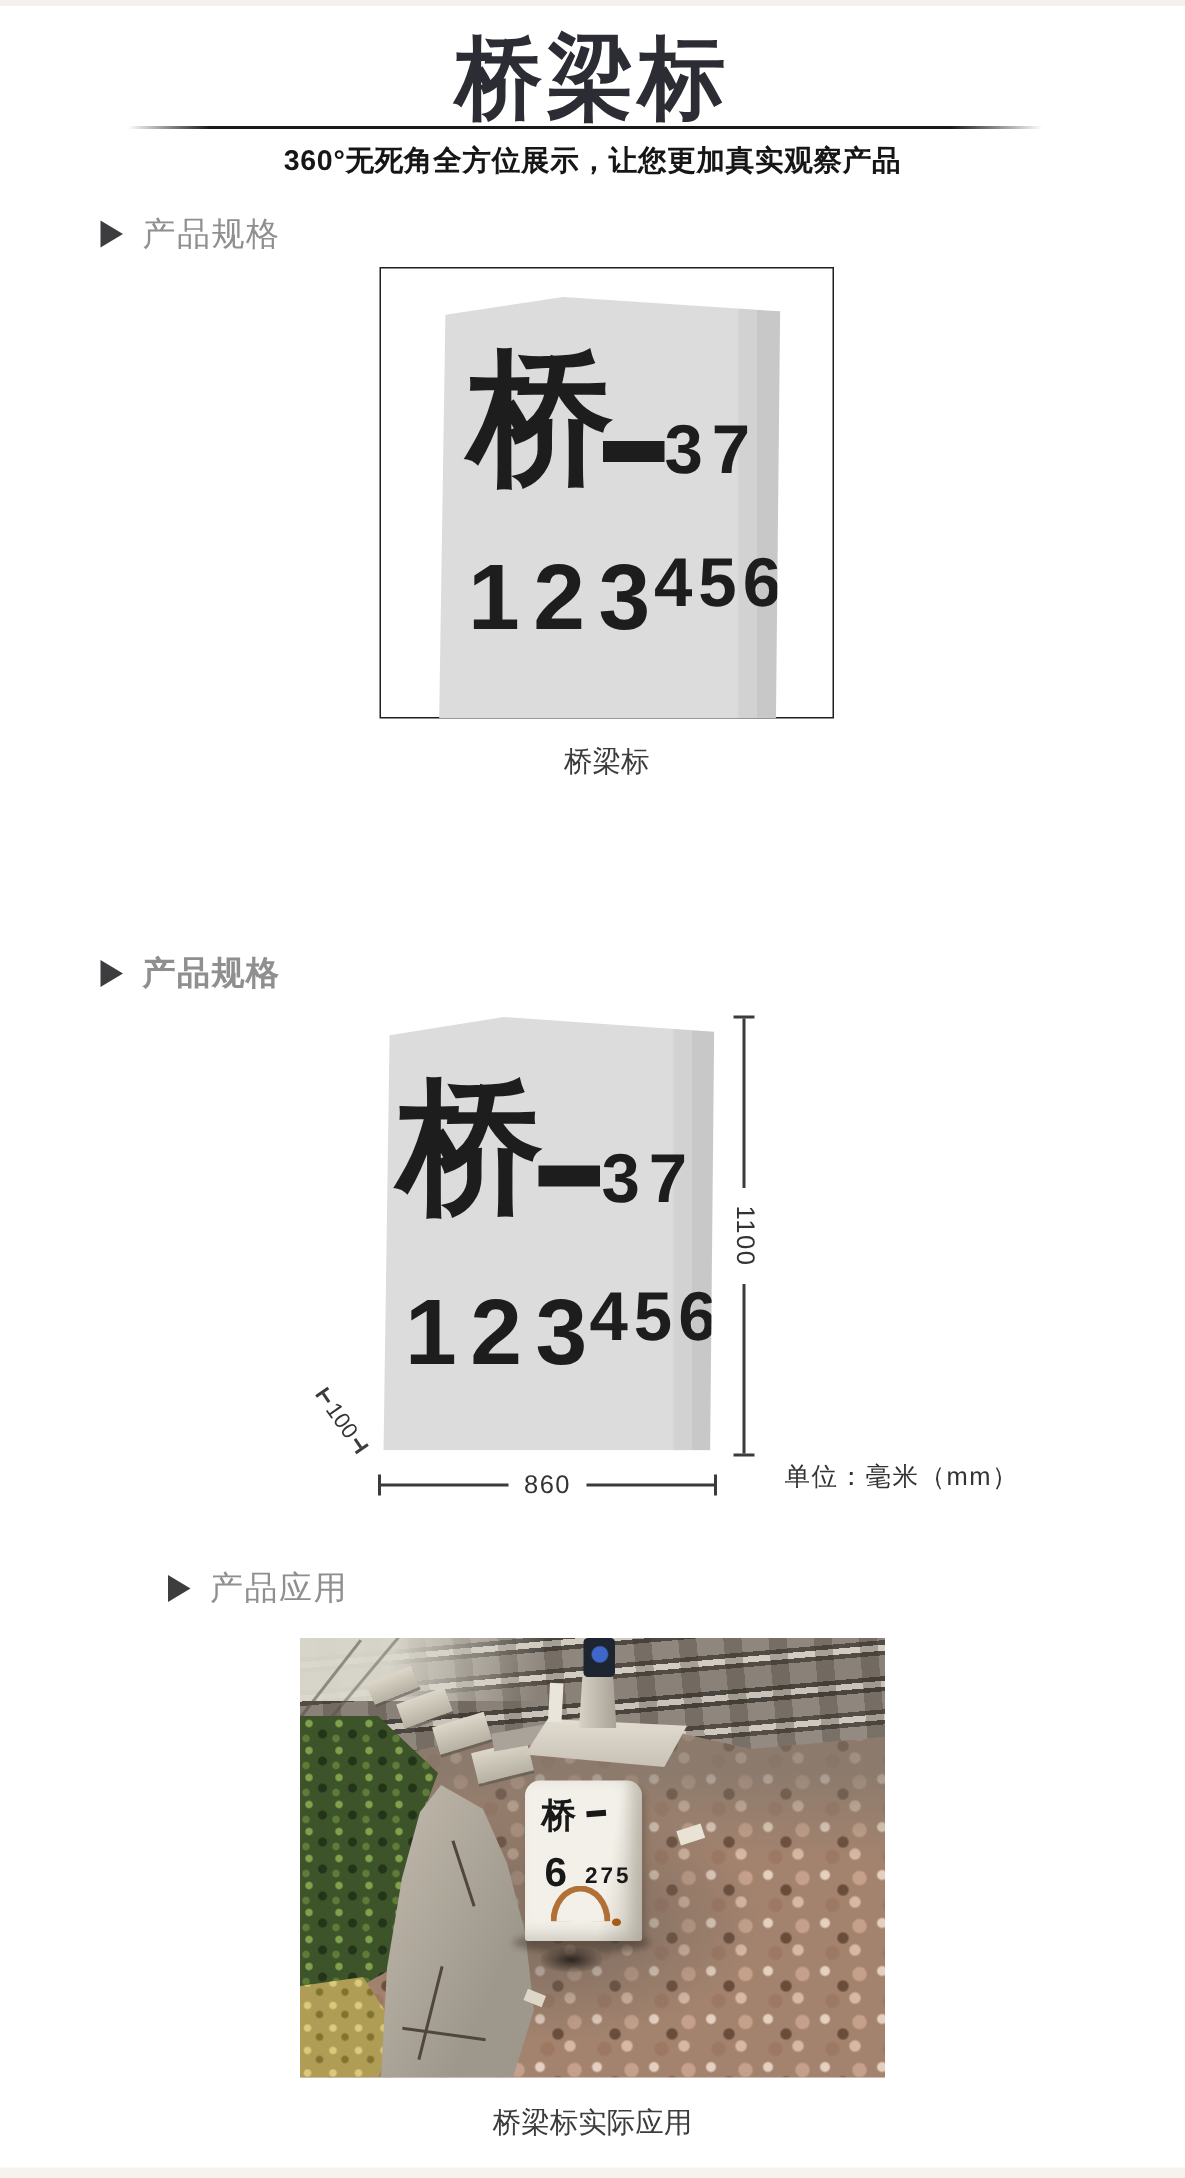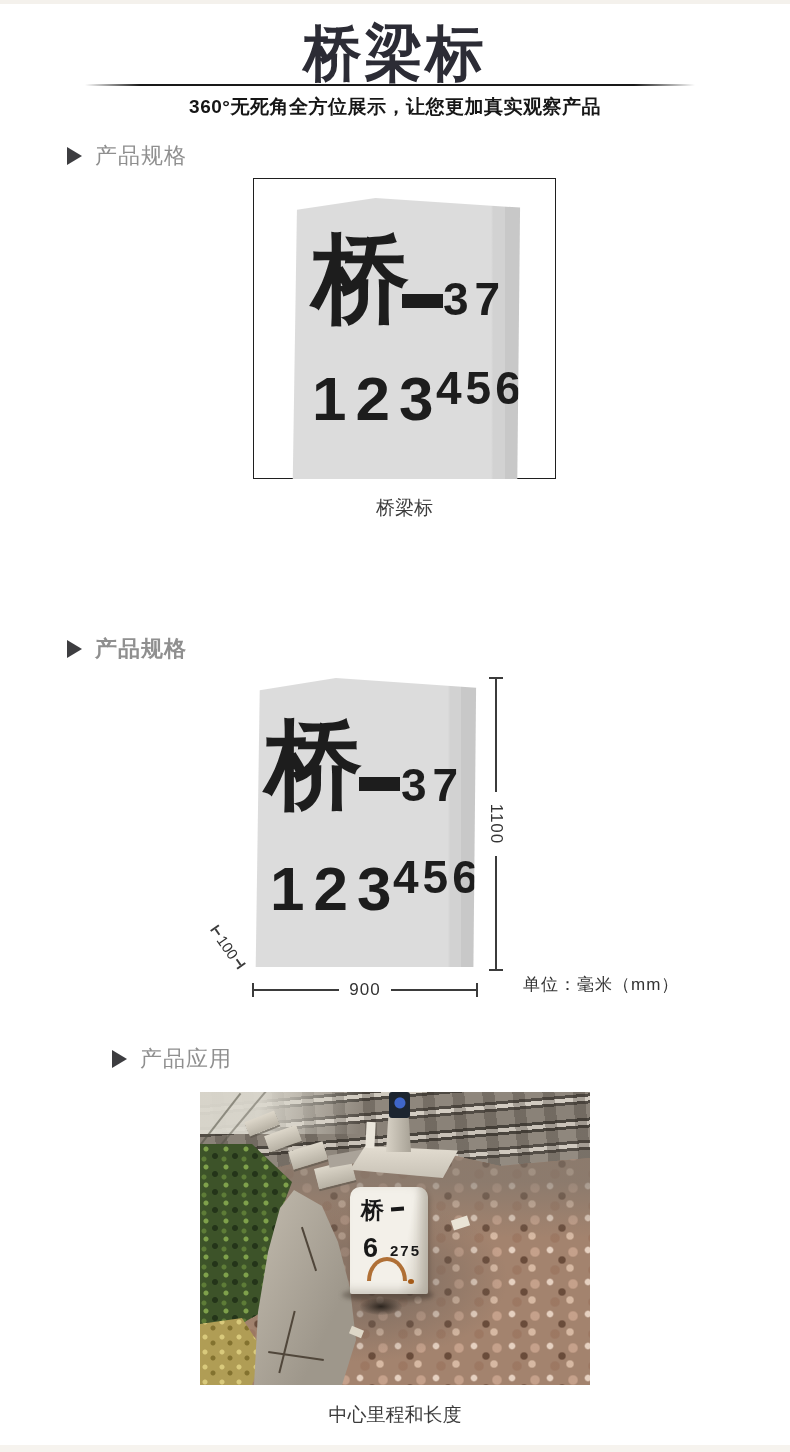--- a/index.html
+++ b/index.html
@@ -215,21 +215,21 @@
       <span class="vlabel-box">
         <span>1100</span>
       </span>
       <span class="seg"></span>
       <span class="cap"></span>
     </div>
 
     <div class="hdim">
       <span class="cap"></span>
       <span class="seg"></span>
-      <span class="hlabel">900</span>
+      <span class="hlabel">860</span>
       <span class="seg"></span>
       <span class="cap"></span>
     </div>
 
     <div class="ddim">
       <span class="cap"></span>
       <span class="seg"></span>
       <span class="dlabel">100</span>
       <span class="seg"></span>
       <span class="cap"></span>
@@ -272,17 +272,17 @@
       <div class="pm-dash"></div>
       <span class="pm-6">6</span>
       <span class="pm-366">275</span>
       <div class="pm-rust"></div>
       <div class="pm-rustdot"></div>
     </div>
     <div class="ph-scrap1"></div>
     <div class="ph-scrap2"></div>
   </div>
 
-  <div class="caption cap2">中心里程和长度</div>
+  <div class="caption cap2">桥梁标实际应用</div>
 
   <div class="edge-strip bottom"></div>
 
 </div>
 
 </body></html>

